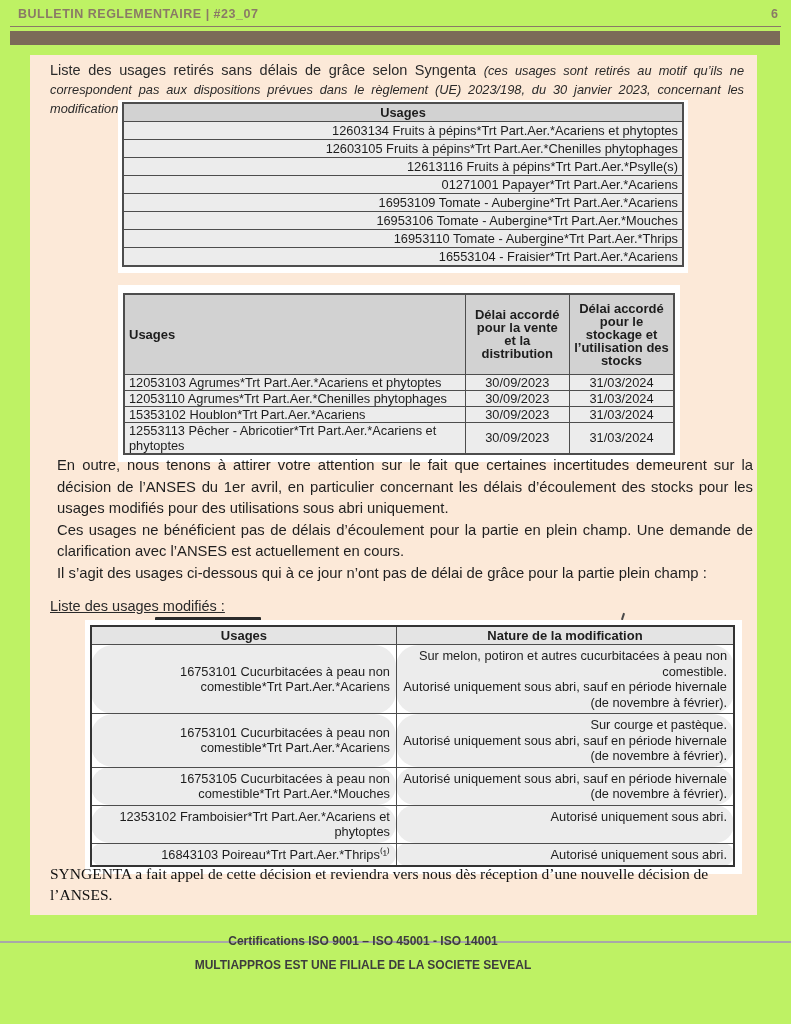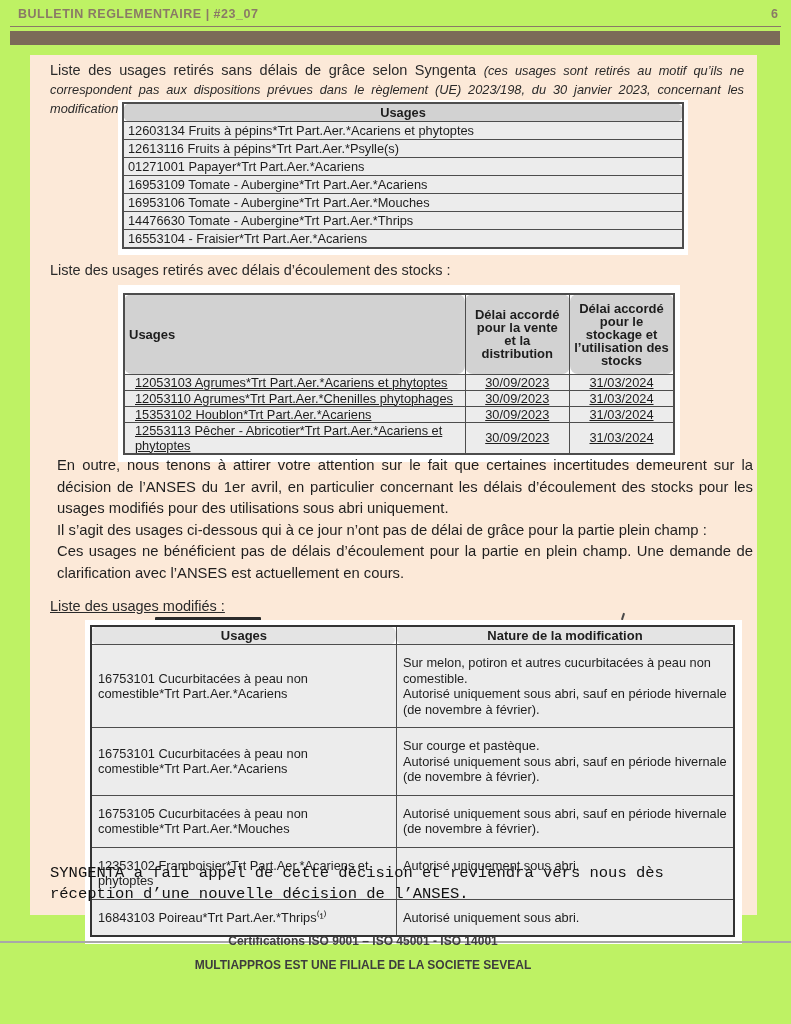--- a/index.html
+++ b/index.html
@@ -20,49 +20,49 @@
   .content { position:absolute; left:30px; top:55px; width:727px; height:860px; background:#fce9d8; }
   .intro { position:absolute; left:20px; top:6px; width:694px; font-size:14.5px; line-height:19px; color:#2a2a2a; text-align:justify; }
   .intro .note { font-style:italic; font-size:12.8px; }
   .sec-heading { position:absolute; left:20px; width:694px; font-size:14.5px; color:#2a2a2a; }
   .heading-2 { top:207px; }
   .heading-3 { top:543px;text-decoration:underline; }
   
   .tbl-wrap { position:absolute; background:#ffffff; }
   table { border-collapse:collapse; width:100%; font-family:"Liberation Sans", sans-serif; }
   th, td { border:1px solid #4d4d4d; font-size:12.8px; color:#1d1d1d; }
-  th { background:#d2d2d2; font-weight:bold; text-align:center;border-radius:8px; }
-  td { background:#ececec; }
+  th { background:#d2d2d2; font-weight:bold; text-align:center; }
+  td { background:#ececec;text-align:right; }
   
   .wrap-1 { left:88px; top:45px; width:570px; padding:2px 4px 6px 4px; }
   .tbl-1 { border:2px solid #4d4d4d; }
   .tbl-1 th { padding:1px 3px; }
   .tbl-1 td { padding:1px 4px; }
   
   .wrap-2 { left:88px; top:230px; width:562px; padding:8px 5px 7px 5px; }
   .tbl-2 { border:2px solid #4d4d4d; }
   .tbl-2 th { padding:4px 4px; height:80px; font-size:13px; line-height:13px; vertical-align:middle; }
-  .tbl-2 td { padding:0 10px; height:15px;text-decoration:underline; }
+  .tbl-2 td { padding:0 4px; height:15px; }
   .tbl-2 .c-usage { width:62%; text-align:left; }
   .tbl-2 td.c-date { width:19%; text-align:center; }
   
   .body-text { position:absolute; left:20px; top:400px; width:696px; font-size:14.8px; line-height:21.5px; color:#1f1f1f; text-align:justify;margin-left:7px; }
   
   .wrap-3 { left:55px; top:565px; width:657px; padding:5px 7px 7px 5px; }
   .tbl-3 { border:2px solid #333; }
   .tbl-3 th { padding:1px 3px; background:#e4e4e4; font-size:13px; }
-  .tbl-3 td { padding:10px 6px; font-size:12.8px; line-height:15.5px; vertical-align:middle; }
+  .tbl-3 td { padding:3px 6px; font-size:12.8px; line-height:15.5px; vertical-align:middle;border-radius:22px; }
   .tbl-3 .col-usage { width:47.5%; }
   .tbl-3 td.nature { white-space:pre-line; vertical-align:top; }
   
   .dots-artifact { position:absolute; left:118px; top:233px; width:10px; height:0; border-top:2px dotted #555; }
   .smudge-artifact { position:absolute; left:125px; top:562px; width:106px; height:4px; background:#2b2b2b; border-radius:1px; }
   .tick-artifact { position:absolute; left:592px; top:558px; width:2px; height:7px; background:#4a4a4a; transform:rotate(18deg); }
   
-  .closing { position:absolute; left:20px; top:808px; width:700px; font-family:Liberation Mono, monospace; font-size:15.5px; line-height:21px; color:#111; }
+  .closing { position:absolute; left:20px; top:808px; width:700px; font-family:Liberation Serif, serif; font-size:15.5px; line-height:21px; color:#111; }
   
   .ftr-rule { position:absolute; left:0; top:941px; width:791px; height:2px; background:#a8a8a8; }
   .ftr-line { position:absolute; left:0; width:726px; text-align:center; font-size:12px; font-weight:bold; color:#3d3d3d; }
   .ftr-1 { top:958px; }
   .ftr-2 { top:974px; }
   .ftr-3 { top:934px; }
 </style>
 </head>
 <body>
 
@@ -85,49 +85,51 @@
           <tr>
               <th>Usages</th>
             </tr>
         </thead>
         <tbody>
 
             <tr>
               <td>12603134 Fruits à pépins*Trt Part.Aer.*Acariens et phytoptes</td>
             </tr>
 
+            <tr>
+              <td>12603105 Fruits à pépins*Trt Part.Aer.*Chenilles phytophages</td>
+            </tr>
 
             <tr>
               <td>12613116 Fruits à pépins*Trt Part.Aer.*Psylle(s)</td>
             </tr>
 
             <tr>
               <td>01271001 Papayer*Trt Part.Aer.*Acariens</td>
             </tr>
 
             <tr>
               <td>16953109 Tomate - Aubergine*Trt Part.Aer.*Acariens</td>
             </tr>
 
             <tr>
               <td>16953106 Tomate - Aubergine*Trt Part.Aer.*Mouches</td>
             </tr>
 
             <tr>
-              <td>14476630 Tomate - Aubergine*Trt Part.Aer.*Thrips</td>
+              <td>16953110 Tomate - Aubergine*Trt Part.Aer.*Thrips</td>
             </tr>
 
             <tr>
               <td>16553104 - Fraisier*Trt Part.Aer.*Acariens</td>
             </tr>
           </tbody>
       </table>
     </div>
 
-    <div class="sec-heading heading-2">Liste des usages retirés avec délais d’écoulement des stocks :</div>
 
     <div class="dots-artifact"></div>
 
     <div class="tbl-wrap wrap-2">
       <table class="tbl-2">
         <thead>
           <tr>
             <th class="c-usage">Usages</th>
             <th>Délai accordé pour la vente et la distribution</th>
             <th>Délai accordé pour le stockage et l’utilisation des stocks</th>
@@ -157,22 +159,22 @@
               <td class="c-usage">12553113 Pêcher - Abricotier*Trt Part.Aer.*Acariens et phytoptes</td>
               <td class="c-date">30/09/2023</td>
               <td class="c-date">31/03/2024</td>
             </tr>
           </tbody>
       </table>
     </div>
 
     <div class="body-text">
       <div>En outre, nous tenons à attirer votre attention sur le fait que certaines incertitudes demeurent sur la décision de l’ANSES du 1er avril, en particulier concernant les délais d’écoulement des stocks pour les usages modifiés pour des utilisations sous abri uniquement.</div>
+      <div>Ces usages ne bénéficient pas de délais d’écoulement pour la partie en plein champ. Une demande de clarification avec l’ANSES est actuellement en cours.</div>
       <div>Il s’agit des usages ci-dessous qui à ce jour n’ont pas de délai de grâce pour la partie plein champ :</div>
-      <div>Ces usages ne bénéficient pas de délais d’écoulement pour la partie en plein champ. Une demande de clarification avec l’ANSES est actuellement en cours.</div>
     </div>
 
     <div class="sec-heading heading-3">Liste des usages modifiés :</div>
 
     <div class="smudge-artifact"></div>
     <div class="tick-artifact"></div>
 
     <div class="tbl-wrap wrap-3">
       <table class="tbl-3">
         <thead>

